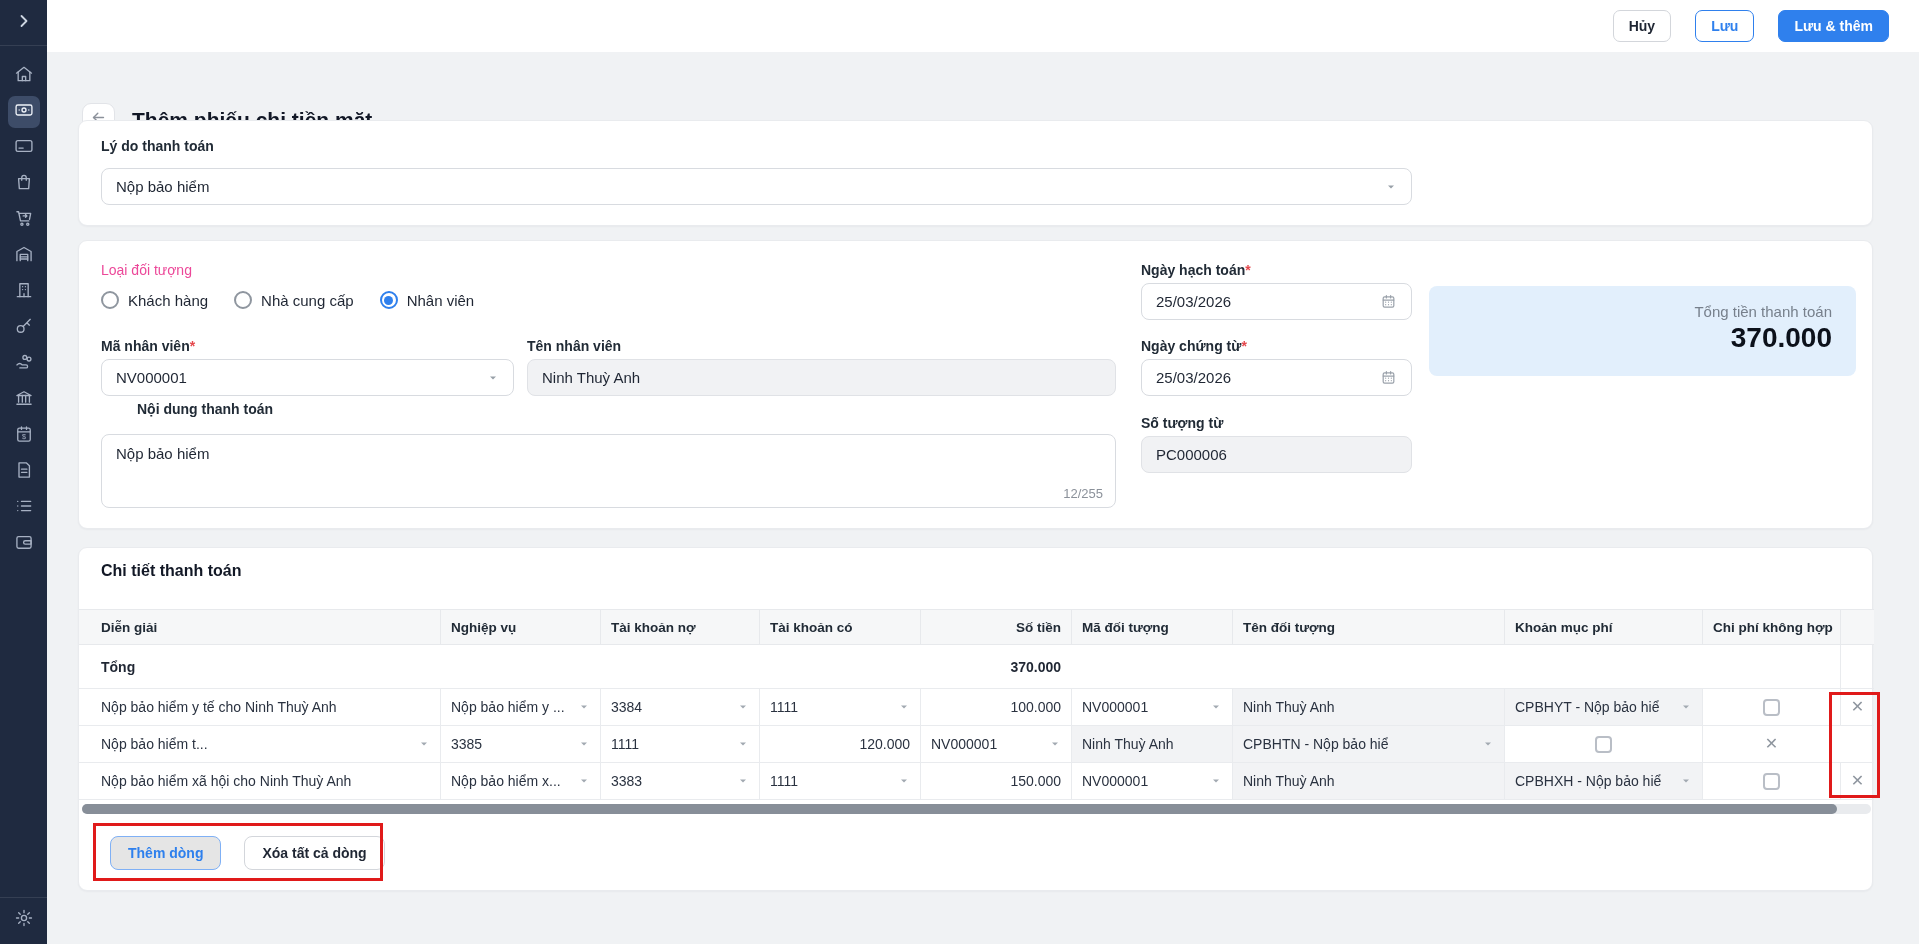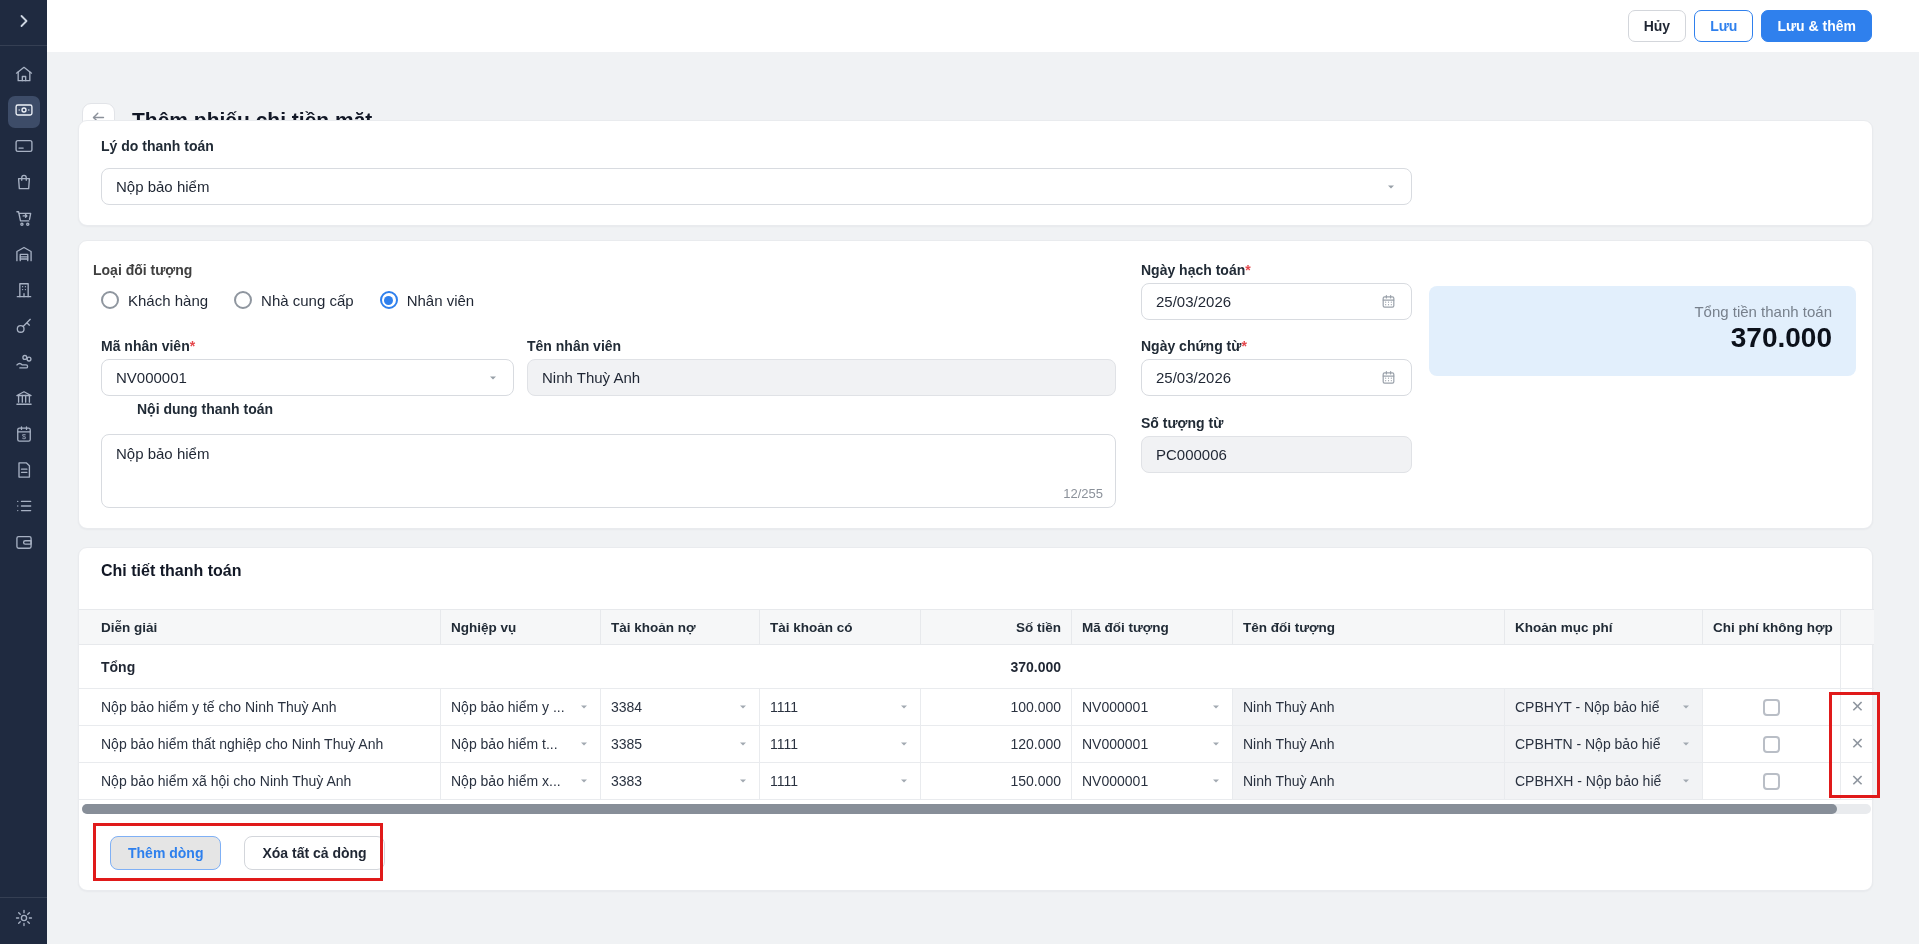--- a/index.html
+++ b/index.html
@@ -15,21 +15,21 @@
   .sb-nav { display:flex; flex-direction:column; align-items:center; padding-top:14px; gap:4px; }
   .sb-item { width:32px; height:32px; border-radius:7px; display:flex; align-items:center;
     justify-content:center; color:#a7b1c3; cursor:pointer; }
   .sb-item.active { background:#3d4c68; color:#eef2f8; }
   .sb-item svg, .sb-head svg { width:20px; height:20px; }
   .sb-foot { margin-top:auto; width:100%; padding:10px 0 12px;
     border-top:1px solid rgba(255,255,255,.10); display:flex; justify-content:center; color:#a7b1c3; }
 
   
   .topbar { position:absolute; left:47px; top:0; width:1872px; height:52px; background:#ffffff;
-    display:flex; align-items:center; justify-content:flex-end; gap:8px; padding-right:47px; }
+    display:flex; align-items:center; justify-content:flex-end; gap:24px; padding-right:30px; }
   .btn { height:32px; border-radius:7px; font-size:14px; font-weight:700; padding:0 15px;
     display:flex; align-items:center; justify-content:center; cursor:pointer; white-space:nowrap; }
   .btn-plain { background:#fff; border:1px solid #d3d6db; color:#1f2633; }
   .btn-outline-blue { background:#fff; border:1px solid #2f80ed; color:#2f80ed; }
   .btn-blue { background:#2f80ed; border:1px solid #2f80ed; color:#fff; }
 
   
   .page-head { position:absolute; left:82px; top:68px; display:flex; align-items:center; gap:17px;margin-top:35px; }
   .back-btn { width:33px; height:33px; background:#fff; border:1px solid #e2e4e8; border-radius:9px;
     display:flex; align-items:center; justify-content:center; color:#8b919a; cursor:pointer; }
@@ -250,21 +250,21 @@
       <span>Nộp bảo hiểm</span>
       <span class="caret">
           <svg viewBox="0 0 24 24" fill="currentColor">
             <path d="M6 9l6 6 6-6z"></path>
           </svg>
         </span>
     </div>
   </section>
 
   <section class="card card2">
-    <div class="f-label field" style="left:14px; top:21px; font-weight:700; color:#404040;">Loại đối tượng</div>
+    <div class="f-label field" style="left:22px; top:21px; font-weight:400; color:#ec4899;">Loại đối tượng</div>
     <div class="radio-row" style="left:22px; top:50px;">
       <div class="radio">
         <span class="rdot"></span>
         <span>Khách hàng</span>
       </div>
       <div class="radio">
         <span class="rdot"></span>
         <span>Nhà cung cấp</span>
       </div>
       <div class="radio checked">
@@ -405,21 +405,20 @@
     </div>
     <div class="td" style="justify-content:center;">
       <span class="checkbox"></span>
     </div>
     <div class="td" style="justify-content:center; padding:0;">
       <span class="xbtn">✕</span>
     </div>
   </div>
 
   <div class="trow tgrid">
-    <div class="td">Nộp bảo hiểm thất nghiệp cho Ninh Thuỳ Anh</div>
     <div class="td">
       <span class="clip">Nộp bảo hiểm t...</span>
       <span class="caret">
               <svg viewBox="0 0 24 24" fill="currentColor" width="10" height="10">
                 <path d="M6 9l6 6 6-6z"></path>
               </svg>
             </span>
     </div>
     <div class="td">
       <span>3385</span>

